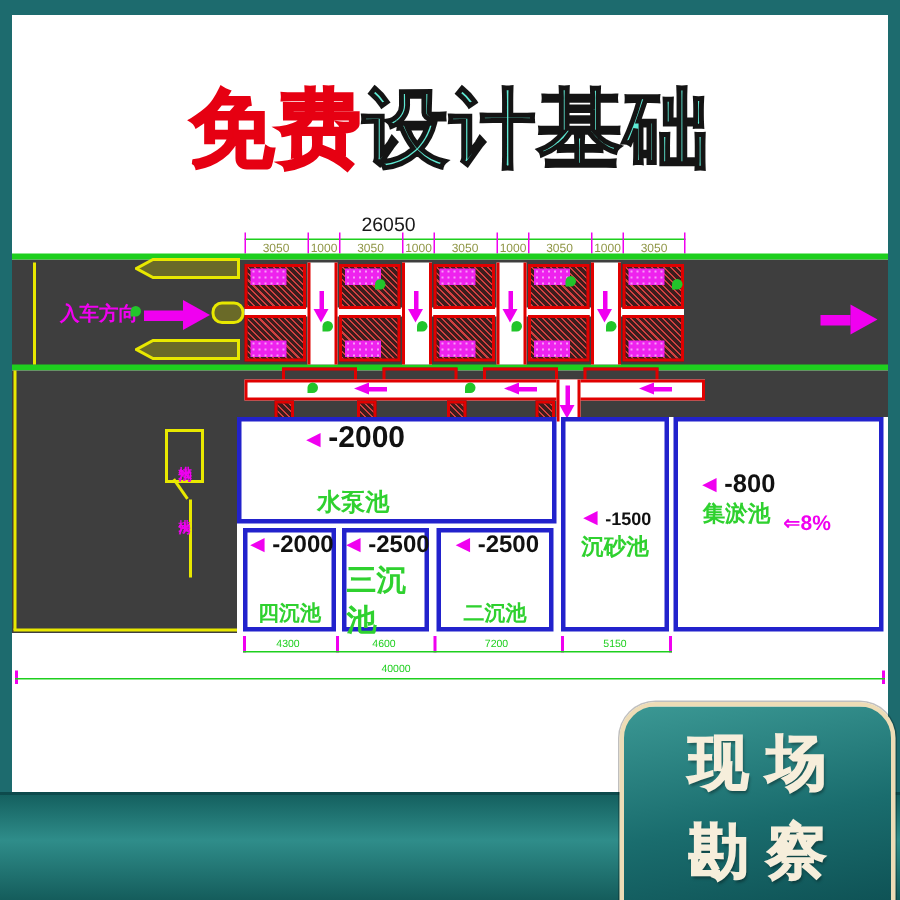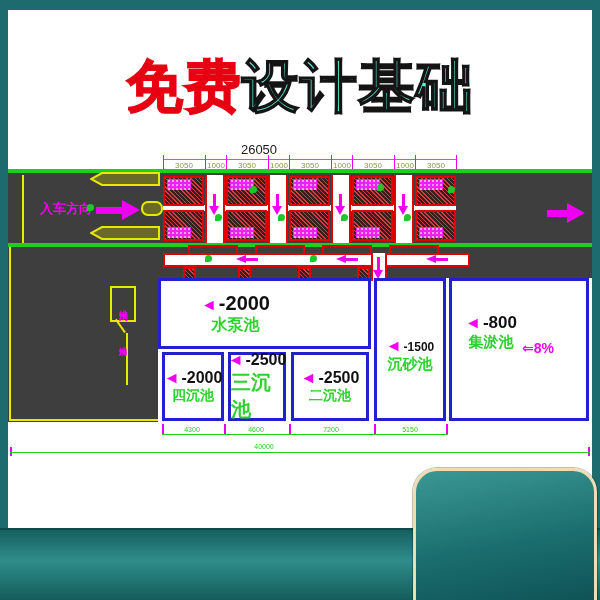--- a/index.html
+++ b/index.html
@@ -32,21 +32,21 @@
   .tri-l{width:0;height:0;border-top:4px solid transparent;border-bottom:4px solid transparent;border-right:10px solid #f000f0;}
   .barm{background:#f000f0;}
   .mtext{color:#f000f0;font-weight:bold;}
   .exitbox{background:#fff;border:1px solid #aaa;text-align:center;margin-top:48px;}
   .island{fill:#6a6a28;stroke:#e8e800;stroke-width:2;}
   .nose{background:#6a6a28;border:2px solid #e8e800;border-radius:7px;}
   .notebox{background:#3e3e3e;border:2px solid #e8e800;display:flex;align-items:center;justify-content:center;}
   .vtext{writing-mode:vertical-rl;color:#f000f0;font-weight:bold;letter-spacing:1px;}
   
   .tank{background:#fff;border:3px solid #2222cc;box-sizing:border-box;display:flex;flex-direction:column;
-        align-items:center;justify-content:center;}
+        align-items:center;justify-content:space-between;}
   .depth{color:#111;font-weight:bold;}
   .tname{color:#2fd12f;font-weight:bold;}
   .mk{color:#f000f0;margin-right:2px;}
   .pier{width:13px;height:14px;}
   
   .band{left:0;top:528px;width:600px;height:72px;border-top:2px solid #0d4a4c;
         background:linear-gradient(180deg,#14605f 0%,#2f8d8a 42%,#135a59 100%);}
   .band-text{left:0;top:534px;width:415px;height:62px;line-height:62px;text-align:center;
              font-size:45px;font-weight:900;letter-spacing:4px;color:#f4ebd7;
              text-shadow:1px 2px 2px rgba(0,0,0,.35);-webkit-text-stroke:1px #f4ebd7;}
@@ -233,15 +233,17 @@
   <div class="abs dimbot" style="left:316px;top:426px;width:30px;">7200</div>
   <div class="abs dimbot" style="left:395px;top:426px;width:30px;">5150</div>
   <div class="abs tickm" style="left:10px;top:447px;width:2px;height:9px;"></div>
   <div class="abs tickm" style="left:588px;top:447px;width:2px;height:9px;"></div>
   <div class="abs gline" style="left:10px;top:452px;width:580px;height:1px;"></div>
   <div class="abs dimbot" style="left:246px;top:443px;width:36px;">40000</div>
 
   <div class="abs band"></div>
 
   <div class="abs panel">
+    <div class="panel-line" style="margin-top:10px;">现场</div>
+    <div class="panel-line" style="margin-top:4px;">勘察</div>
   </div>
 
 </div>
 
 </body></html>

